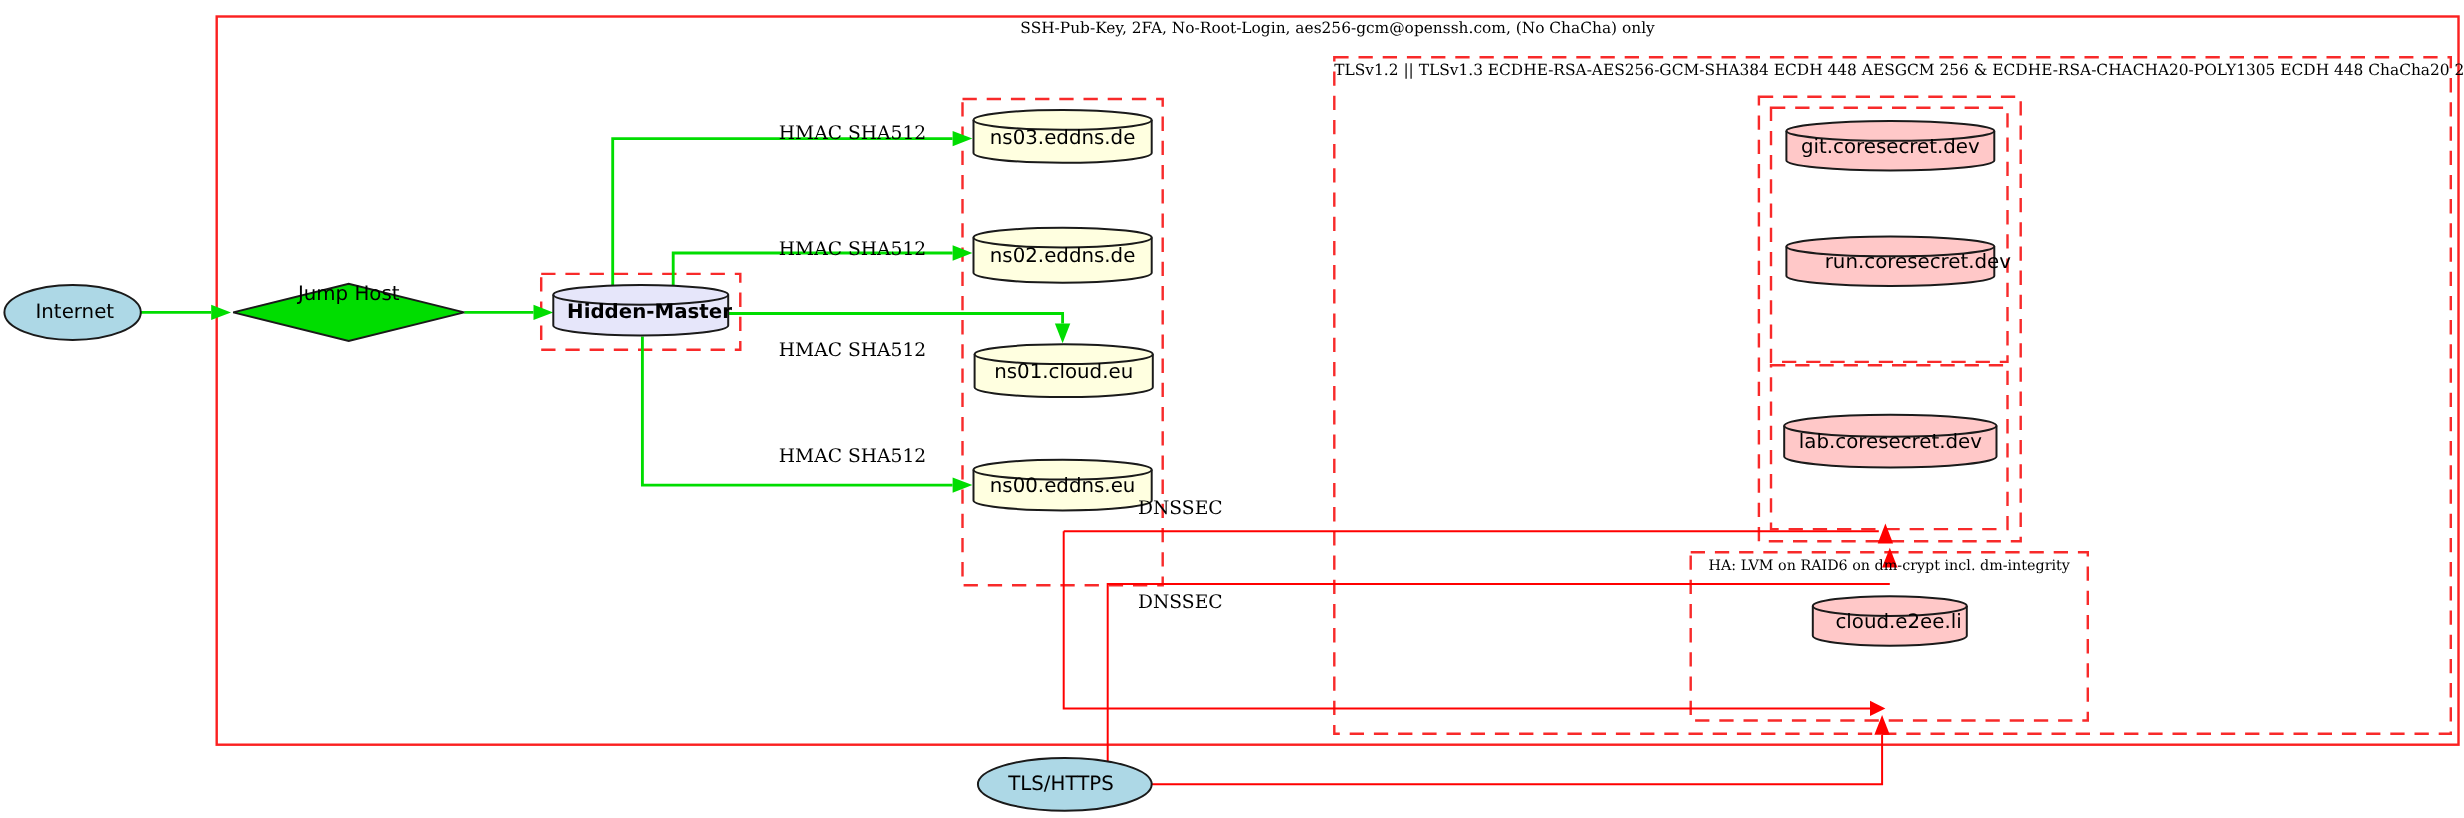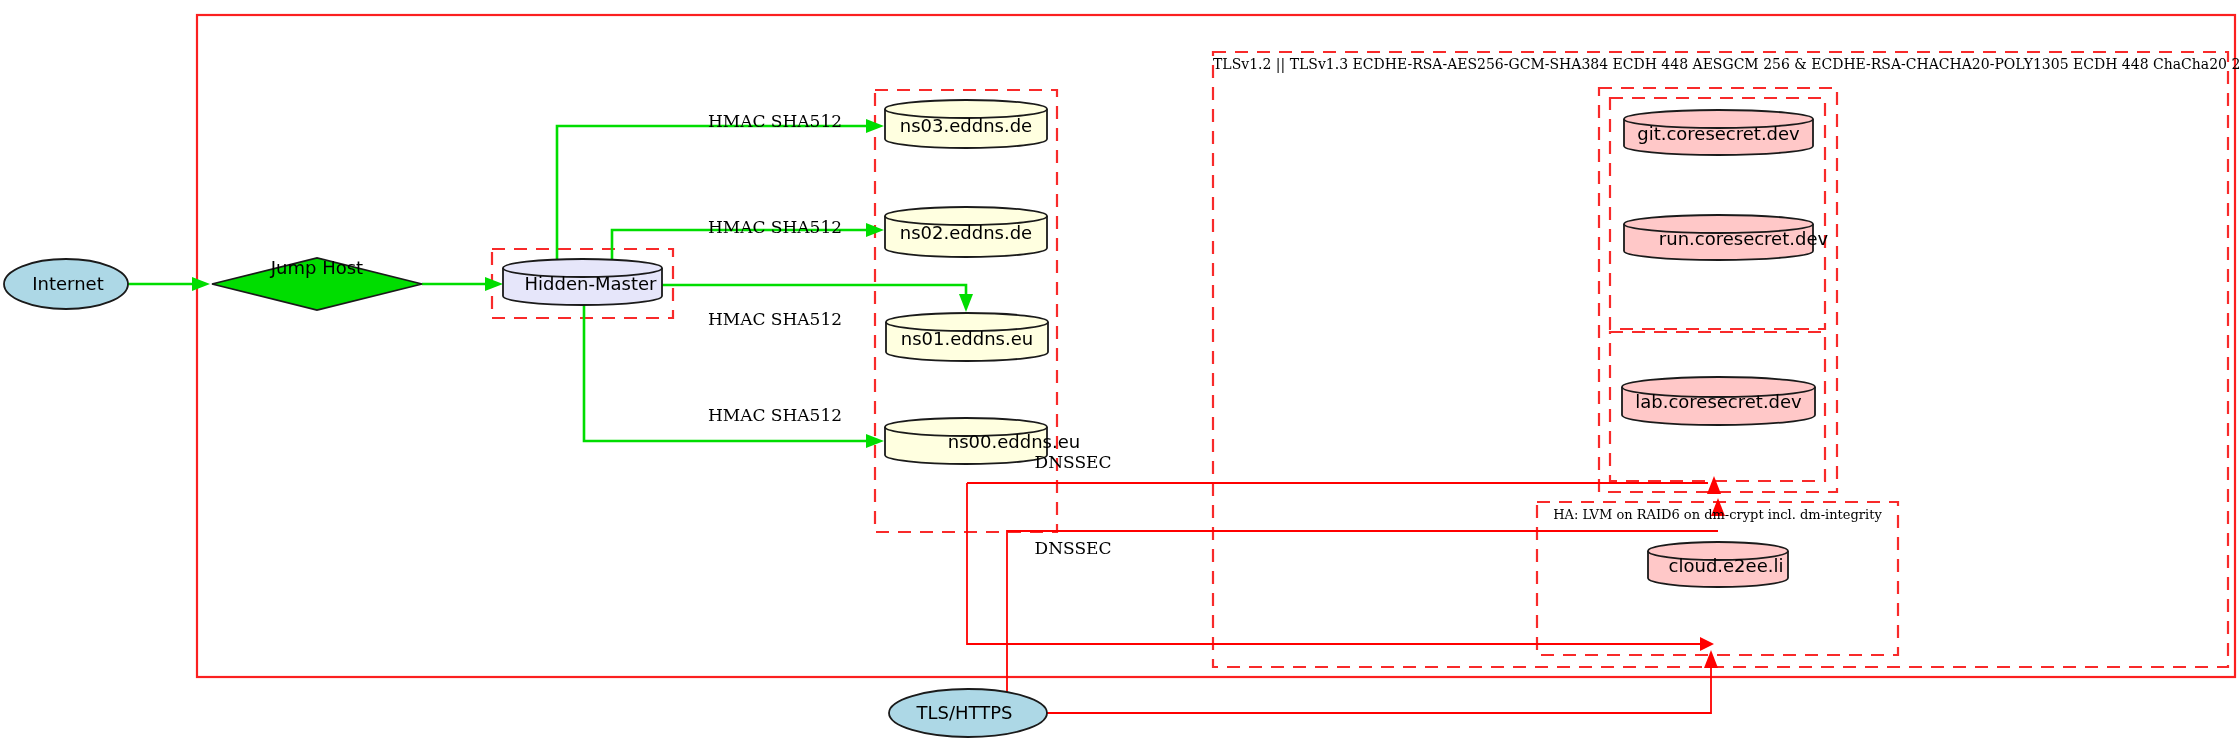--- a/index.html
+++ b/index.html
@@ -95,36 +95,37 @@
 
     <path class="node-outline" d="M1622,387 a96.5,10 0 0 1 193,0 v28 a96.5,10 0 0 1 -193,0 z" fill="#FFC8C8"></path>
     <path class="seam" d="M1622,387 a96.5,10 0 0 0 193,0"></path>
 
     <path class="node-outline" d="M1648,551 a70,9 0 0 1 140,0 v27 a70,9 0 0 1 -140,0 z" fill="#FFC8C8"></path>
     <path class="seam" d="M1648,551 a70,9 0 0 0 140,0"></path>
 
     <ellipse class="node-outline" cx="968" cy="713" rx="79" ry="24" fill="#ADD8E6"></ellipse>
   </svg>
 
+  <div class="lbl cl-lbl" style="left:197px;top:18px;width:2038px;">SSH-Pub-Key, 2FA, No-Root-Login, aes256-gcm@openssh.com, (No ChaCha) only</div>
   <div class="lbl cl-lbl" style="left:1213px;top:56px;width:1015px;">TLSv1.2 || TLSv1.3 ECDHE-RSA-AES256-GCM-SHA384 ECDH 448 AESGCM 256 &amp; ECDHE-RSA-CHACHA20-POLY1305 ECDH 448 ChaCha20 256</div>
   <div class="lbl ha-lbl" style="left:1537px;top:507px;width:361px;">HA: LVM on RAID6 on dm-crypt incl. dm-integrity</div>
 
   <div class="lbl edge-lbl" style="left:700px;top:111px;width:150px;">HMAC SHA512</div>
   <div class="lbl edge-lbl" style="left:700px;top:217px;width:150px;">HMAC SHA512</div>
   <div class="lbl edge-lbl" style="left:700px;top:309px;width:150px;">HMAC SHA512</div>
   <div class="lbl edge-lbl" style="left:700px;top:405px;width:150px;">HMAC SHA512</div>
   <div class="lbl edge-lbl" style="left:1033px;top:452px;width:80px;">DNSSEC</div>
   <div class="lbl edge-lbl" style="left:1033px;top:538px;width:80px;">DNSSEC</div>
 
   <div class="nlbl" style="left:4px;top:272px;width:128px;">Internet</div>
   <div class="nlbl" style="left:222px;top:256px;width:190px;">Jump Host</div>
-  <div class="nlbl" style="left:503px;top:272px;width:175px;">Hidden-Master</div>
+  <div class="nlbl" style="left:503px;top:272px;width:175px;font-weight:bold;">Hidden-Master</div>
   <div class="nlbl" style="left:885px;top:114px;width:162px;">ns03.eddns.de</div>
   <div class="nlbl" style="left:885px;top:221px;width:162px;">ns02.eddns.de</div>
-  <div class="nlbl" style="left:886px;top:327px;width:162px;">ns01.eddns.eu</div>
-  <div class="nlbl" style="left:933px;top:430px;width:162px;">ns00.eddns.eu</div>
+  <div class="nlbl" style="left:886px;top:327px;width:162px;">ns01.cloud.eu</div>
+  <div class="nlbl" style="left:885px;top:430px;width:162px;">ns00.eddns.eu</div>
   <div class="nlbl" style="left:1624px;top:122px;width:189px;">git.coresecret.dev</div>
   <div class="nlbl" style="left:1624px;top:227px;width:189px;padding-left:25px;">run.coresecret.dev</div>
   <div class="nlbl" style="left:1622px;top:390px;width:193px;">lab.coresecret.dev</div>
   <div class="nlbl" style="left:1648px;top:554px;width:156px;">cloud.e2ee.li</div>
   <div class="nlbl" style="left:889px;top:701px;width:151px;">TLS/HTTPS</div>
 
 </div>
 
 </body></html>

